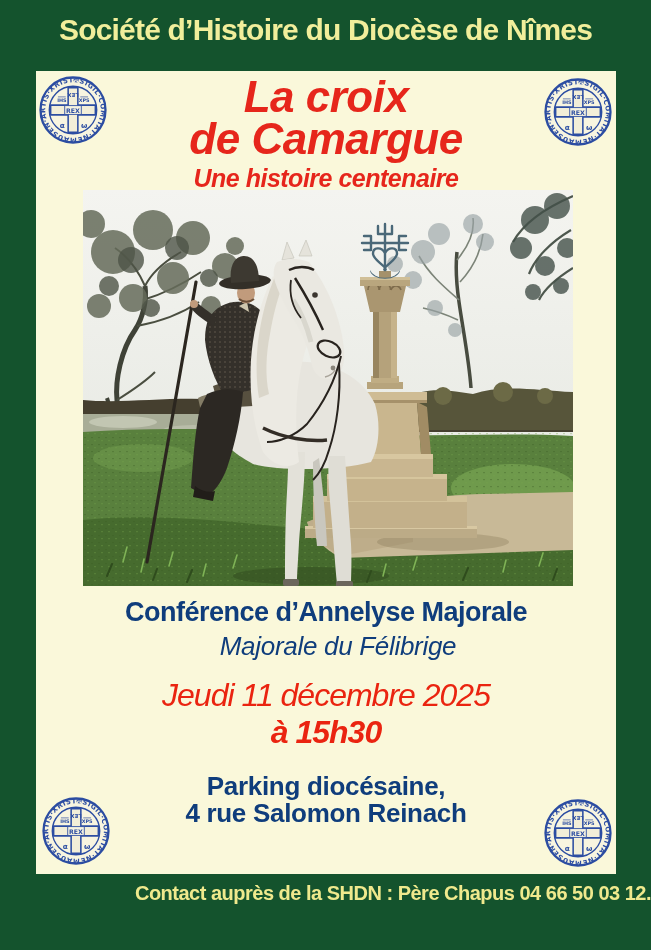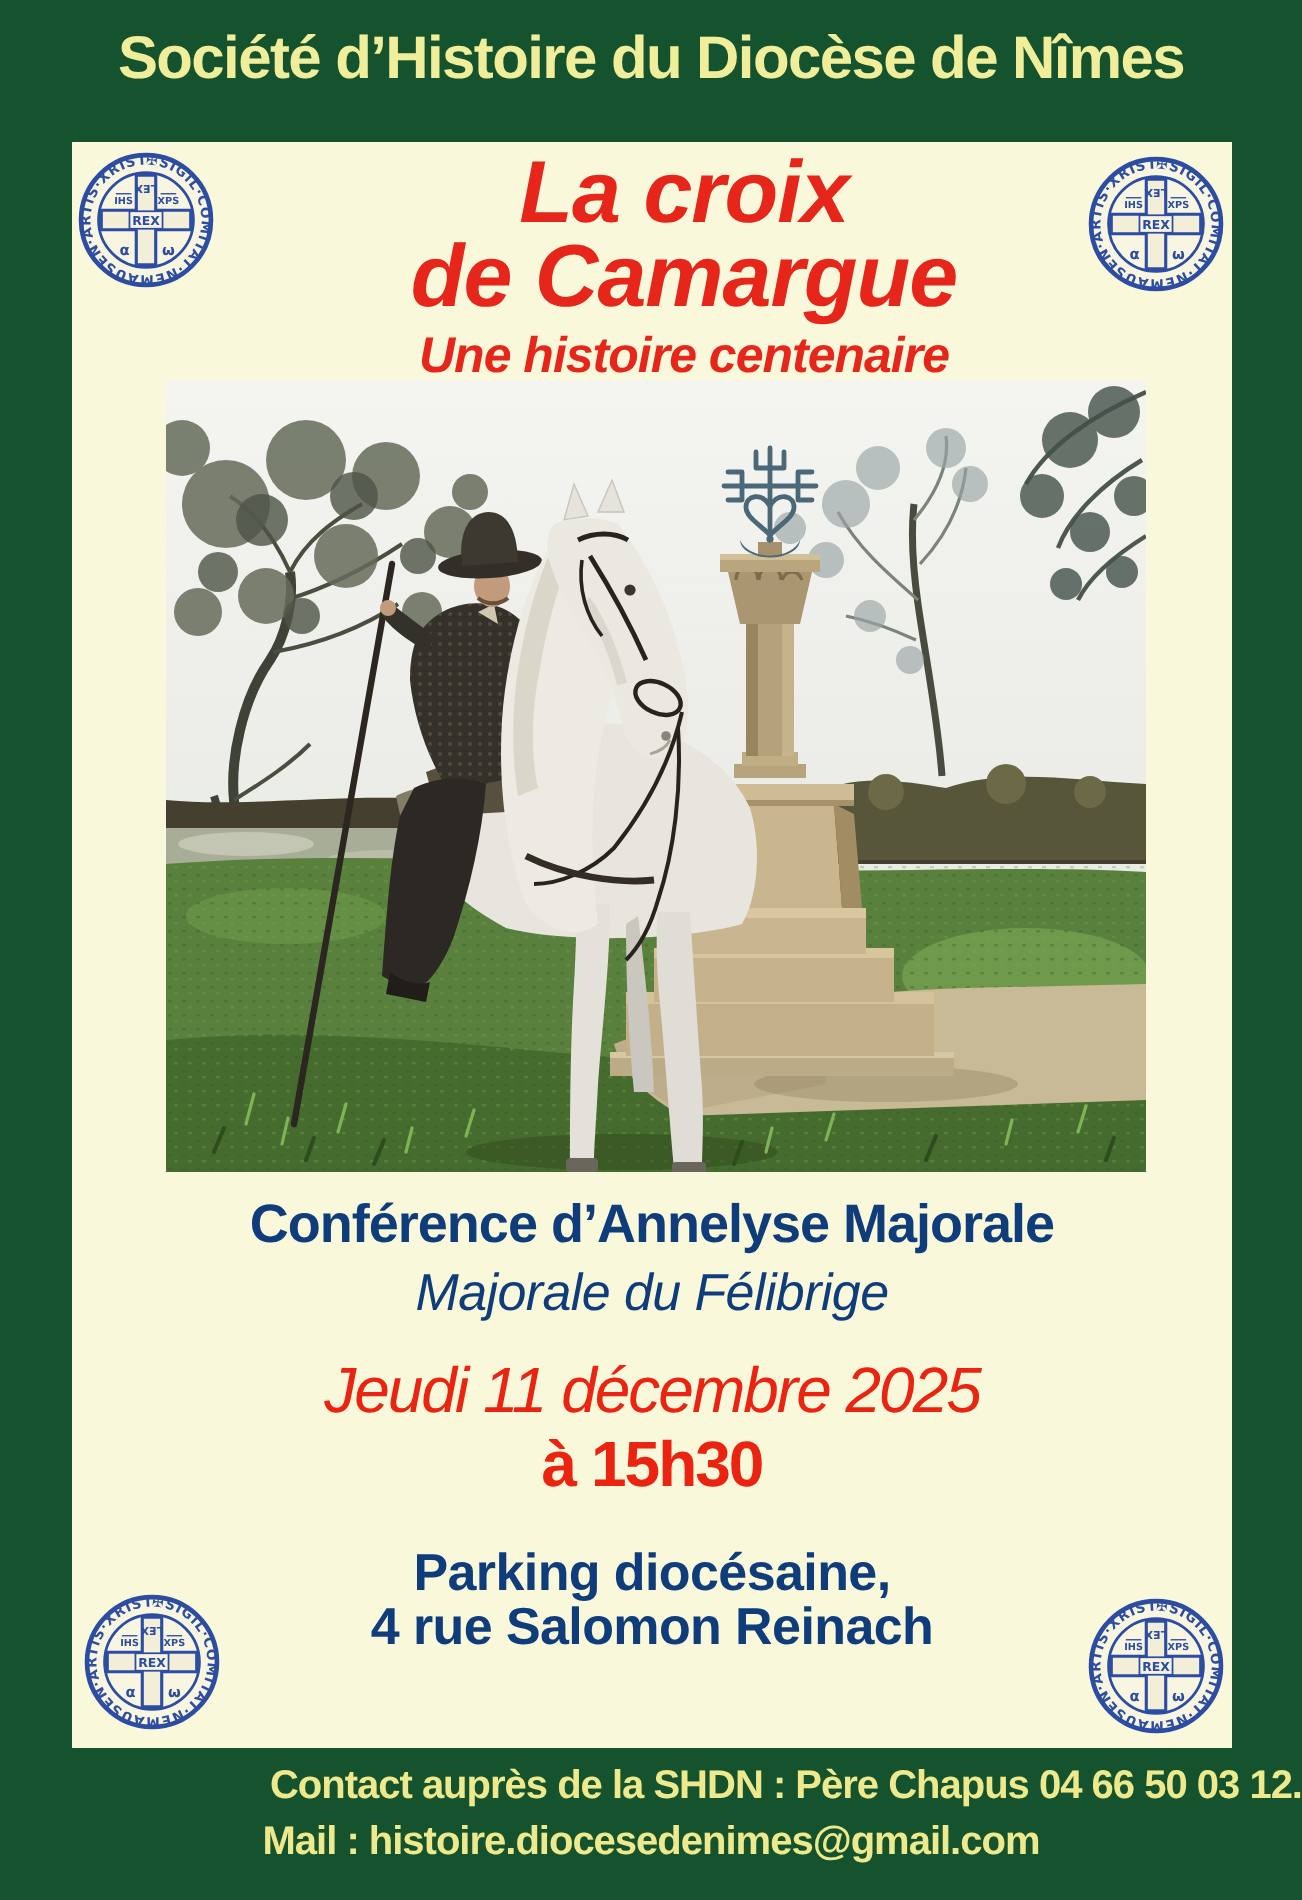--- a/index.html
+++ b/index.html
@@ -17,30 +17,30 @@
     background:#faf8da;
   }
   .seal{position:absolute;width:70px;height:70px;}
   .seal-tl{left:2px;top:4px;}
   .seal-tr{right:3px;top:6px;}
   .seal-bl{left:5px;bottom:8px;}
   .seal-br{right:3px;bottom:6px;}
   .seal text{font-family:"DejaVu Sans",sans-serif;fill:#2c4da2;}
   .red-title{
     position:absolute;top:5px;left:0;width:100%;text-align:center;
-    color:#e6261b;font-style:italic;font-weight:bold;line-height:42px;padding-left:16px;
+    color:#e6261b;font-style:italic;font-weight:bold;line-height:42px;
   }
   .red-title .big{font-size:44px;letter-spacing:-0.5px;}
   .red-title .sub{font-size:25px;line-height:34px;letter-spacing:-0.5px;margin-top:1px;}
   .photo{position:absolute;left:47px;top:119px;width:490px;height:396px;display:block;}
   .txt{position:absolute;left:0;width:100%;text-align:center;}
   .speaker{top:526px;color:#0f3d7c;font-size:27px;font-weight:bold;letter-spacing:-0.5px;}
-  .speaker-sub{top:560px;color:#0f3d7c;font-size:26px;font-style:italic;letter-spacing:-0.3px;}
+  .speaker-sub{top:560px;color:#0f3d7c;font-size:26px;font-style:italic;letter-spacing:-0.3px;padding-left:12px;}
   .date1{top:606px;color:#ea2410;font-size:32px;font-weight:normal;font-style:italic;letter-spacing:-1px;}
-  .date2{top:643px;color:#ea2410;font-size:32px;font-weight:bold;letter-spacing:-1px;}
+  .date2{top:643px;color:#ea2410;font-size:32px;font-weight:bold;font-style:italic;letter-spacing:-1px;}
   .venue1{top:700px;color:#0f3d7c;font-size:26px;font-weight:bold;letter-spacing:-0.3px;}
   .venue2{top:727px;color:#0f3d7c;font-size:26px;font-weight:bold;letter-spacing:-0.3px;}
   .entry{top:756px;color:#e8470f;font-size:21px;font-weight:bold;letter-spacing:-0.5px;}
   .entry .dot{color:#c9121c;}
   .footer-line1{position:absolute;top:882px;left:0;width:100%;text-align:right;
     color:#efe98d;font-size:20px;font-weight:bold;letter-spacing:-0.5px;}
   .footer-line2{position:absolute;top:910px;left:0;width:100%;text-align:center;
     color:#efe98d;font-size:20px;font-weight:bold;letter-spacing:-0.5px;}
 </style>
 </head>
@@ -320,15 +320,14 @@
 
     <div class="txt speaker">Conférence d’Annelyse Majorale</div>
     <div class="txt speaker-sub">Majorale du Félibrige</div>
     <div class="txt date1">Jeudi 11 décembre 2025</div>
     <div class="txt date2">à 15h30</div>
     <div class="txt venue1">Parking diocésaine,</div>
     <div class="txt venue2">4 rue Salomon Reinach</div>
   </div>
 
   <div class="footer-line1">Contact auprès de la SHDN : Père Chapus 04 66 50 03 12.</div>
-  <div class="footer-line2">Mail : histoire.diocesedenimes@gmail.com</div>
 
 </div>
 
 </body></html>

